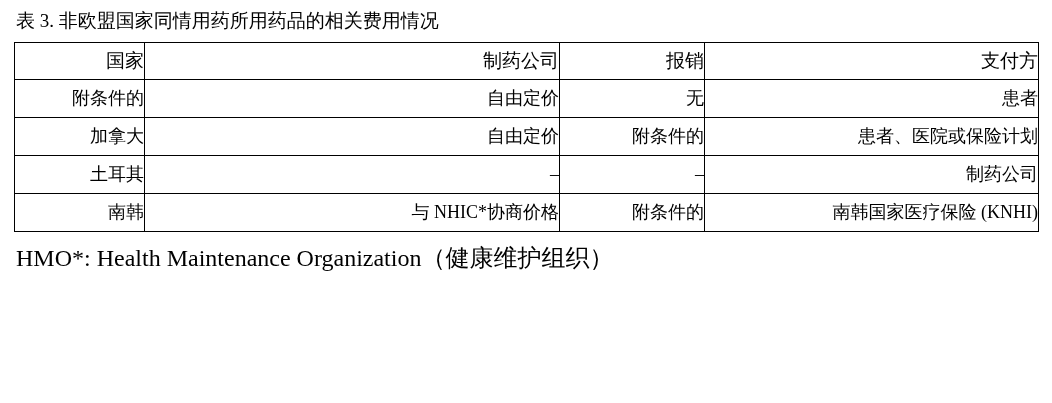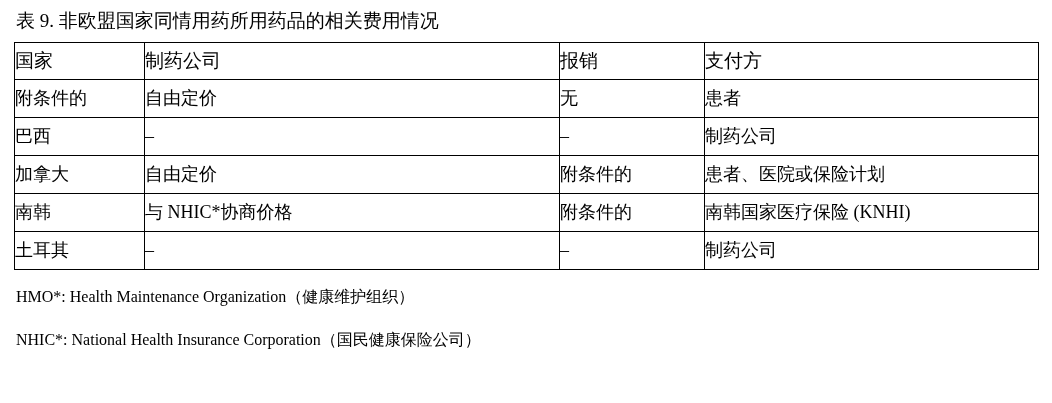--- a/index.html
+++ b/index.html
@@ -28,21 +28,21 @@
     white-space: nowrap;
   }
   table.cost-table {
     border-collapse: collapse;
     width: 1024px;
     table-layout: fixed;
   }
   table.cost-table th,
   table.cost-table td {
     border: 1px solid #000000;
-    text-align: left;
+    text-align: right;
     vertical-align: middle;
     font-size: 18px;
     font-weight: normal;
     padding: 0;
     height: 37px;
     line-height: 37px;
     white-space: nowrap;
   }
   table.cost-table thead th {
     font-size: 19px;
@@ -51,32 +51,32 @@
   }
   col.c-country { width: 130px; }
   col.c-pricing { width: 415px; }
   col.c-reimb   { width: 145px; }
   col.c-payer   { width: 334px; }
   .footnotes {
     margin-top: 16px;
     margin-left: 2px;
   }
   .footnote {
-    font-size: 16px;
+    font-size: 24px;
     line-height: 21px;
     margin-bottom: 22px;
     white-space: nowrap;
   }
 </style>
 </head>
 <body>
 
 <div class="page">
 
-  <div class="caption">表 9. 非欧盟国家同情用药所用药品的相关费用情况</div>
+  <div class="caption">表 3. 非欧盟国家同情用药所用药品的相关费用情况</div>
 
   <table class="cost-table">
     <colgroup>
       <col class="c-country">
       <col class="c-pricing">
       <col class="c-reimb">
       <col class="c-payer">
     </colgroup>
     <thead>
       <tr>
@@ -87,44 +87,37 @@
       </tr>
     </thead>
     <tbody>
       <tr>
         <td>附条件的</td>
         <td>自由定价</td>
         <td>无</td>
         <td>患者</td>
       </tr>
       <tr>
-        <td>巴西</td>
-        <td>–</td>
-        <td>–</td>
-        <td>制药公司</td>
-      </tr>
-      <tr>
         <td>加拿大</td>
         <td>自由定价</td>
         <td>附条件的</td>
         <td>患者、医院或保险计划</td>
+      </tr>
+      <tr>
+        <td>土耳其</td>
+        <td>–</td>
+        <td>–</td>
+        <td>制药公司</td>
       </tr>
       <tr>
         <td>南韩</td>
         <td>与 NHIC*协商价格</td>
         <td>附条件的</td>
         <td>南韩国家医疗保险 (KNHI)</td>
       </tr>
-      <tr>
-        <td>土耳其</td>
-        <td>–</td>
-        <td>–</td>
-        <td>制药公司</td>
-      </tr>
     </tbody>
   </table>
 
   <div class="footnotes">
     <div class="footnote">HMO*: Health Maintenance Organization（健康维护组织）</div>
-    <div class="footnote">NHIC*: National Health Insurance Corporation（国民健康保险公司）</div>
   </div>
 
 </div>
 
 </body></html>

